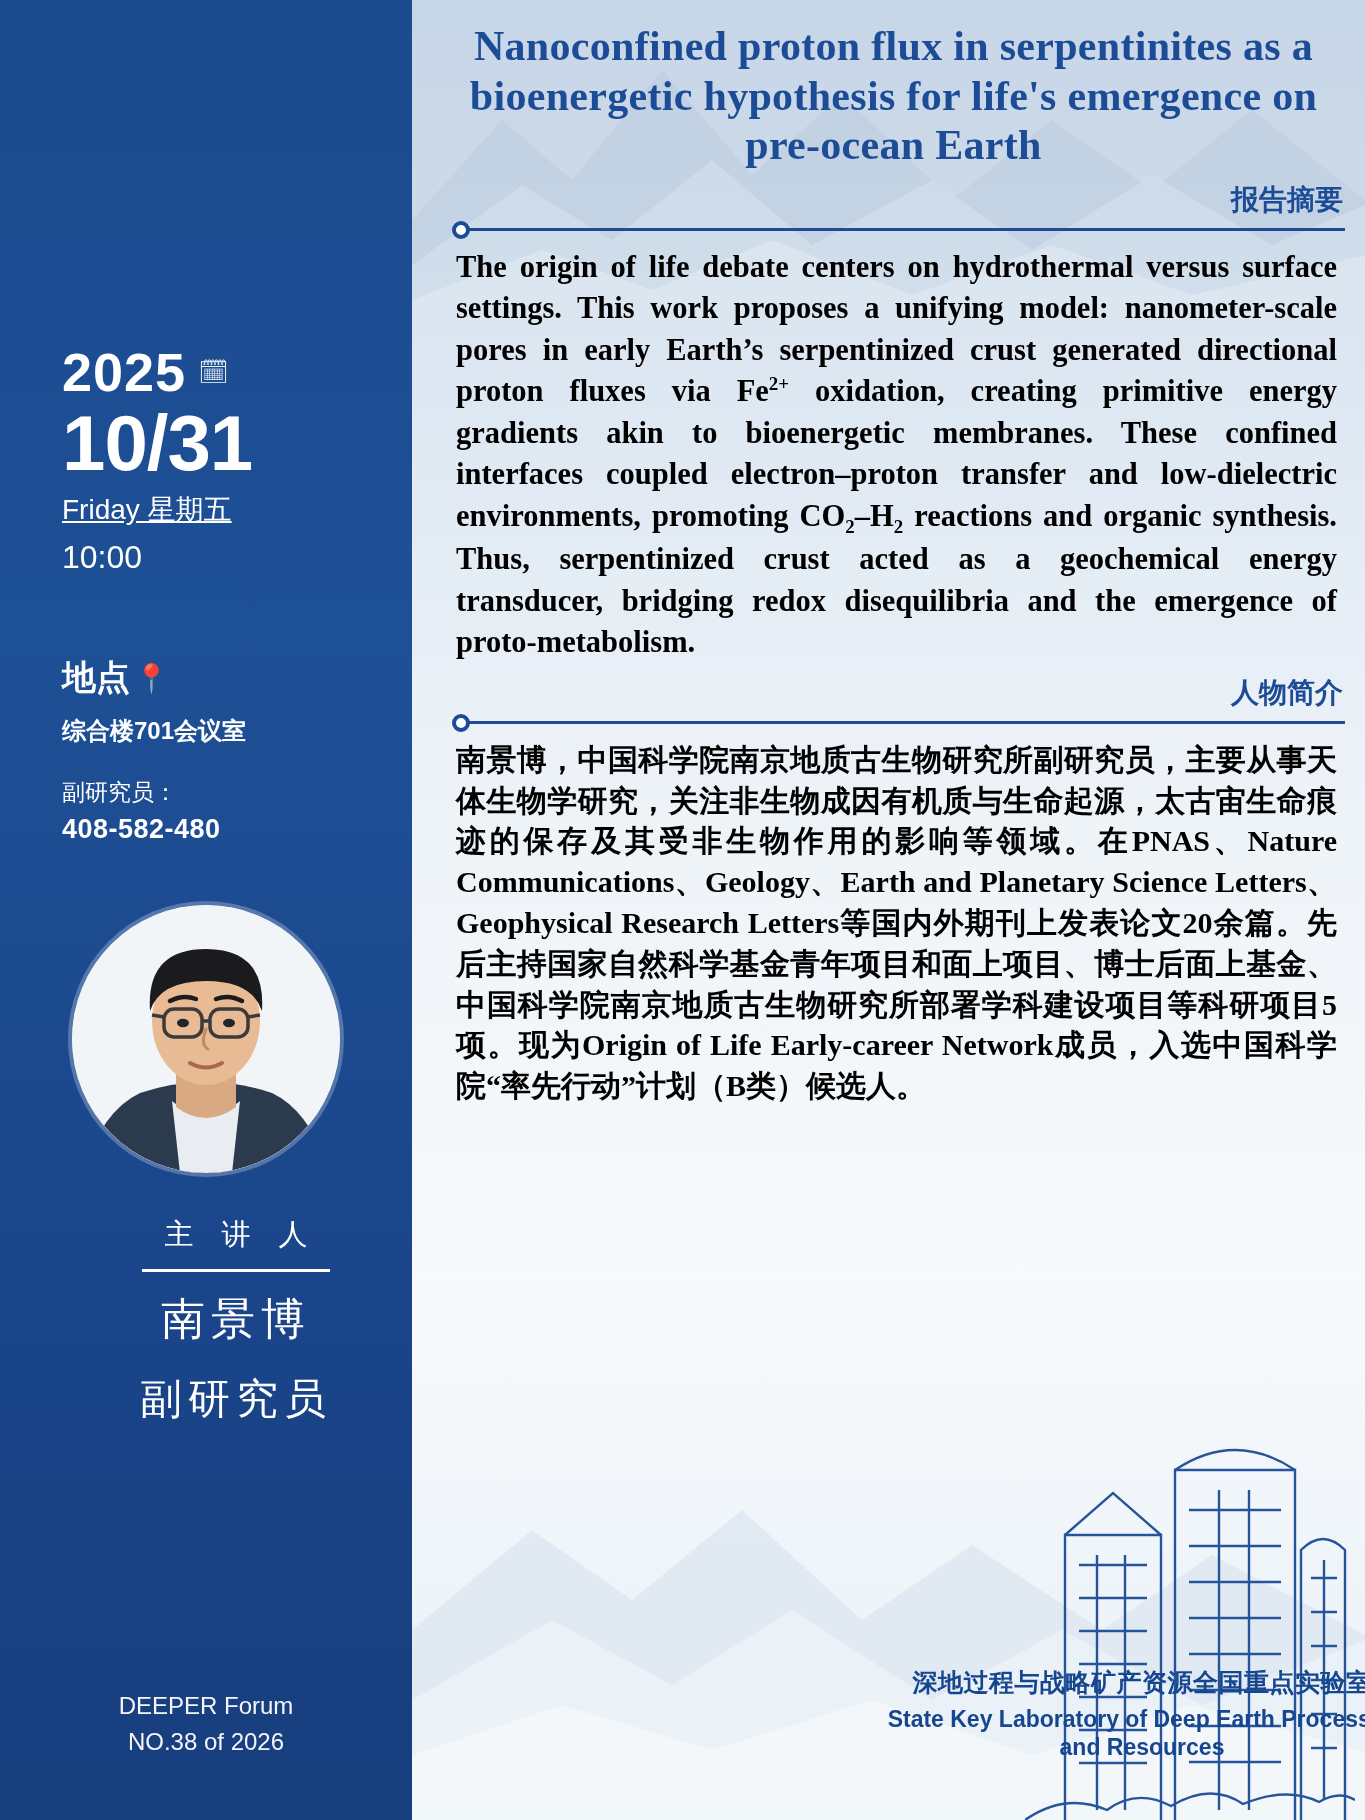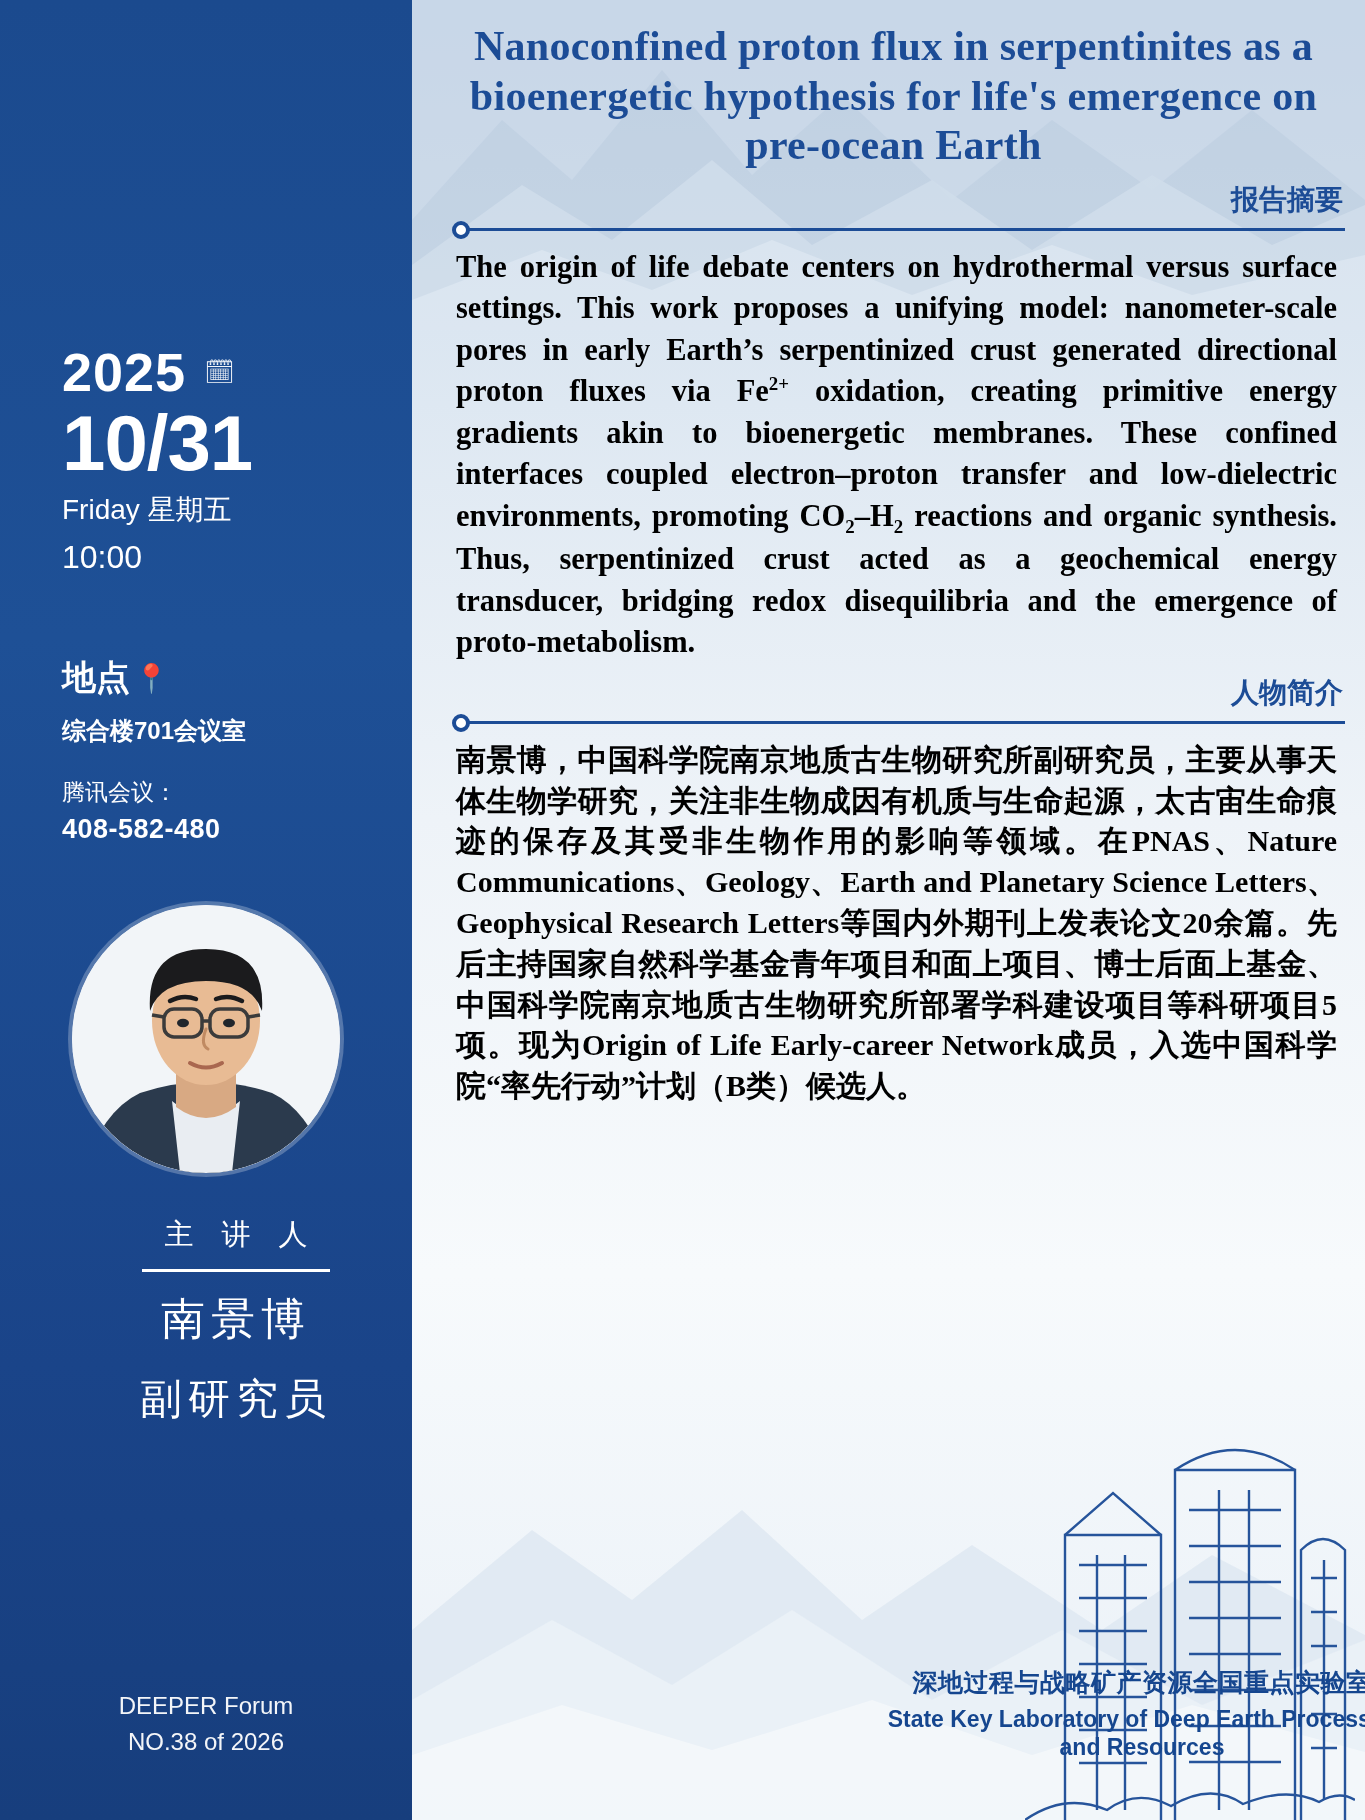--- a/index.html
+++ b/index.html
@@ -23,25 +23,25 @@
     position:relative;
     flex:0 0 412px;
     box-sizing:border-box;
   }
   .logo-wrap {
     position:absolute; top:28px; left:48px;
     width:190px; height:125px;
   }
 
   .date-block { position:absolute; top:345px; left:0; width:412px; text-align:left; padding-left:62px; box-sizing:border-box;}
-  .year-row { display:flex; align-items:center; gap:18px; }
+  .year-row { display:flex; align-items:center; gap:12px; }
   .year { font-size:54px; font-weight:bold; letter-spacing:1px; line-height:1; }
   .cal-icon { font-size:24px; opacity:.95; }
   .md { font-size:78px; font-weight:bold; line-height:1.05; margin-top:4px; letter-spacing:-1px;}
-  .weekday { font-size:28px; margin-top:6px; font-weight:400;}
+  .weekday { font-size:28px; margin-top:6px; font-weight:400;text-decoration:underline;}
   .time { font-size:32px; margin-top:10px; font-weight:400;}
 
   .place-block { position:absolute; top:655px; left:62px; }
   .place-title { font-size:34px; font-weight:bold; display:flex; align-items:center; gap:4px; }
   .pin { font-size:28px; }
   .room { font-size:24px; margin-top:14px; font-weight:bold;}
   .meet-label { font-size:23px; margin-top:30px;}
   .meet-no { font-size:27px; font-weight:bold; margin-top:6px; letter-spacing:.5px;}
 
   .avatar {
@@ -152,21 +152,21 @@
       <div class="weekday">Friday 星期五</div>
       <div class="time">10:00</div>
     </div>
 
     <div class="place-block">
       <div class="place-title">
         <span>地点</span>
         <span class="pin">📍</span>
       </div>
       <div class="room">综合楼701会议室</div>
-      <div class="meet-label">腾讯会议：</div>
+      <div class="meet-label">副研究员：</div>
       <div class="meet-no">408-582-480</div>
     </div>
 
     <div class="avatar">
       <svg width="268" height="268" viewBox="0 0 268 268">
         <defs>
           <clipPath id="circ">
               <circle cx="134" cy="134" r="134"></circle>
             </clipPath>
         </defs>

